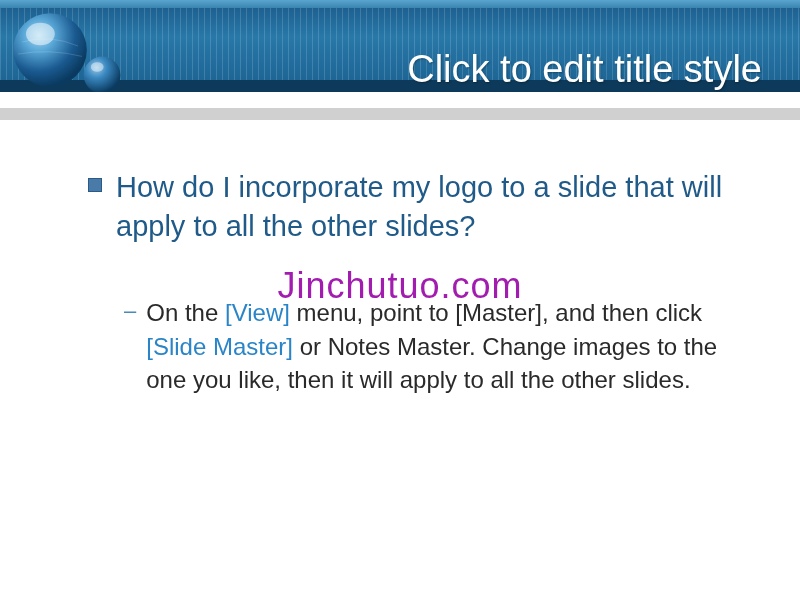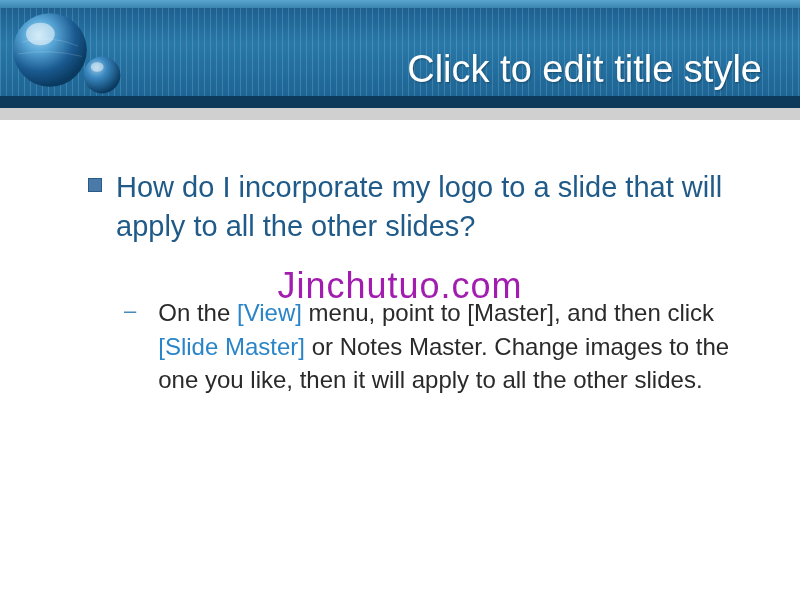--- a/index.html
+++ b/index.html
@@ -1,20 +1,20 @@
 <!DOCTYPE html>
 <html><head>
   <meta charset="utf-8">
   <style>
     * { margin: 0; padding: 0; box-sizing: border-box; }
     body { width: 800px; height: 600px; background: #ffffff; font-family: Arial, sans-serif; overflow: hidden; position: relative; }
     
     .header-band {
       width: 100%;
-      height: 108px;
+      height: 92px;
       background: linear-gradient(to bottom, #1a5a8a 0%, #2878a8 40%, #1a6090 100%);
       position: relative;
       overflow: hidden;
     }
     
     .header-pinstripes {
       position: absolute;
       top: 0; left: 0; right: 0; bottom: 0;
       background-image: repeating-linear-gradient(to right, rgba(255,255,255,0.15) 0px, rgba(255,255,255,0.15) 1px, transparent 1px, transparent 6px);
     }
@@ -123,21 +123,20 @@
       font-size: 22px;
       margin-right: 10px;
       margin-top: 2px;
       flex-shrink: 0;
     }
     
     .answer-text {
       color: #2a2a2a;
       font-size: 24px;
       line-height: 1.4;
-      margin-left: 12px;
     }
     
     .link-text { color: #2a85c8; }
   </style>
 </head>
 <body>
 
 <div class="header-band">
   <div class="header-pinstripes"></div>
   <div class="header-top-stripe"></div>

